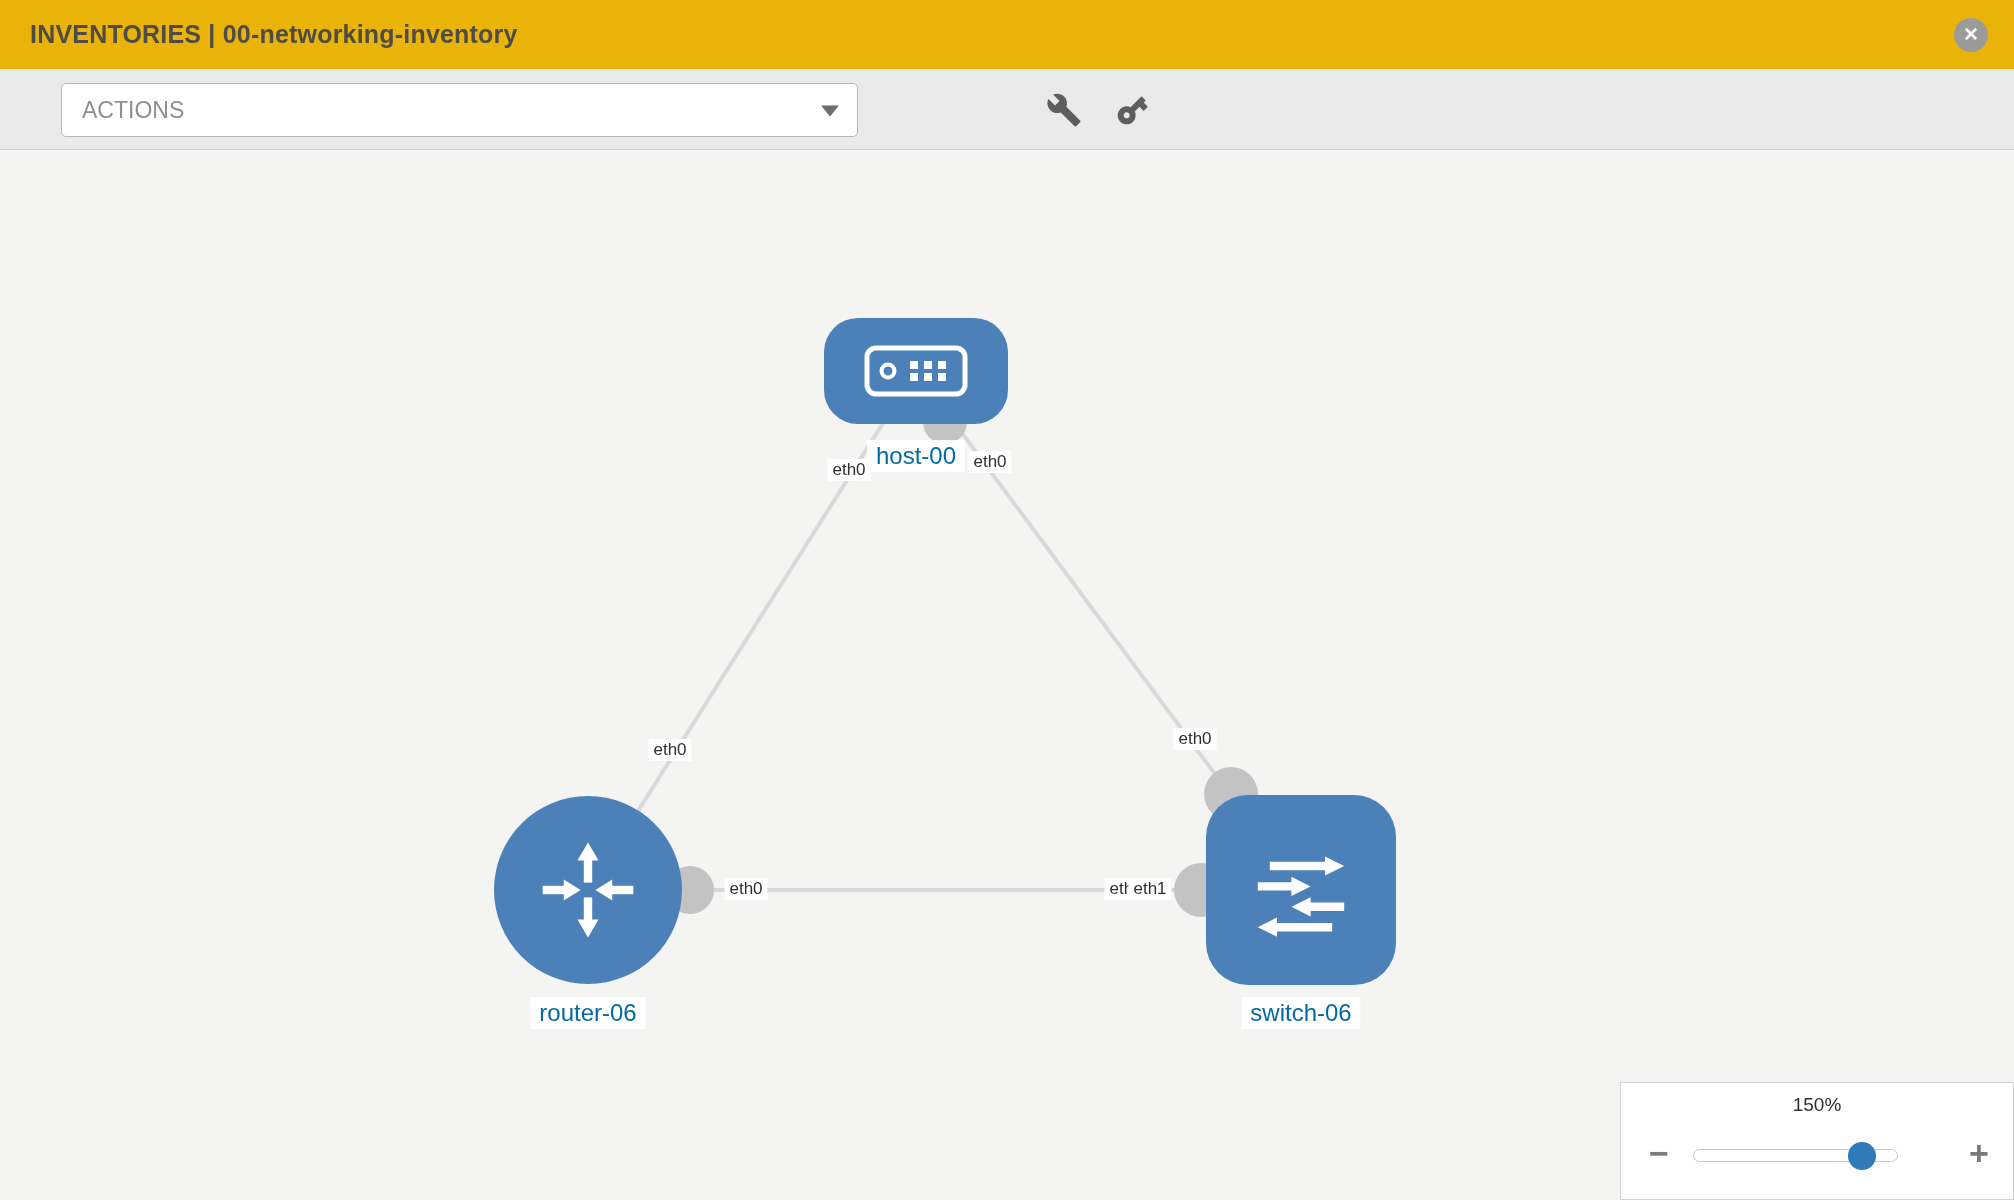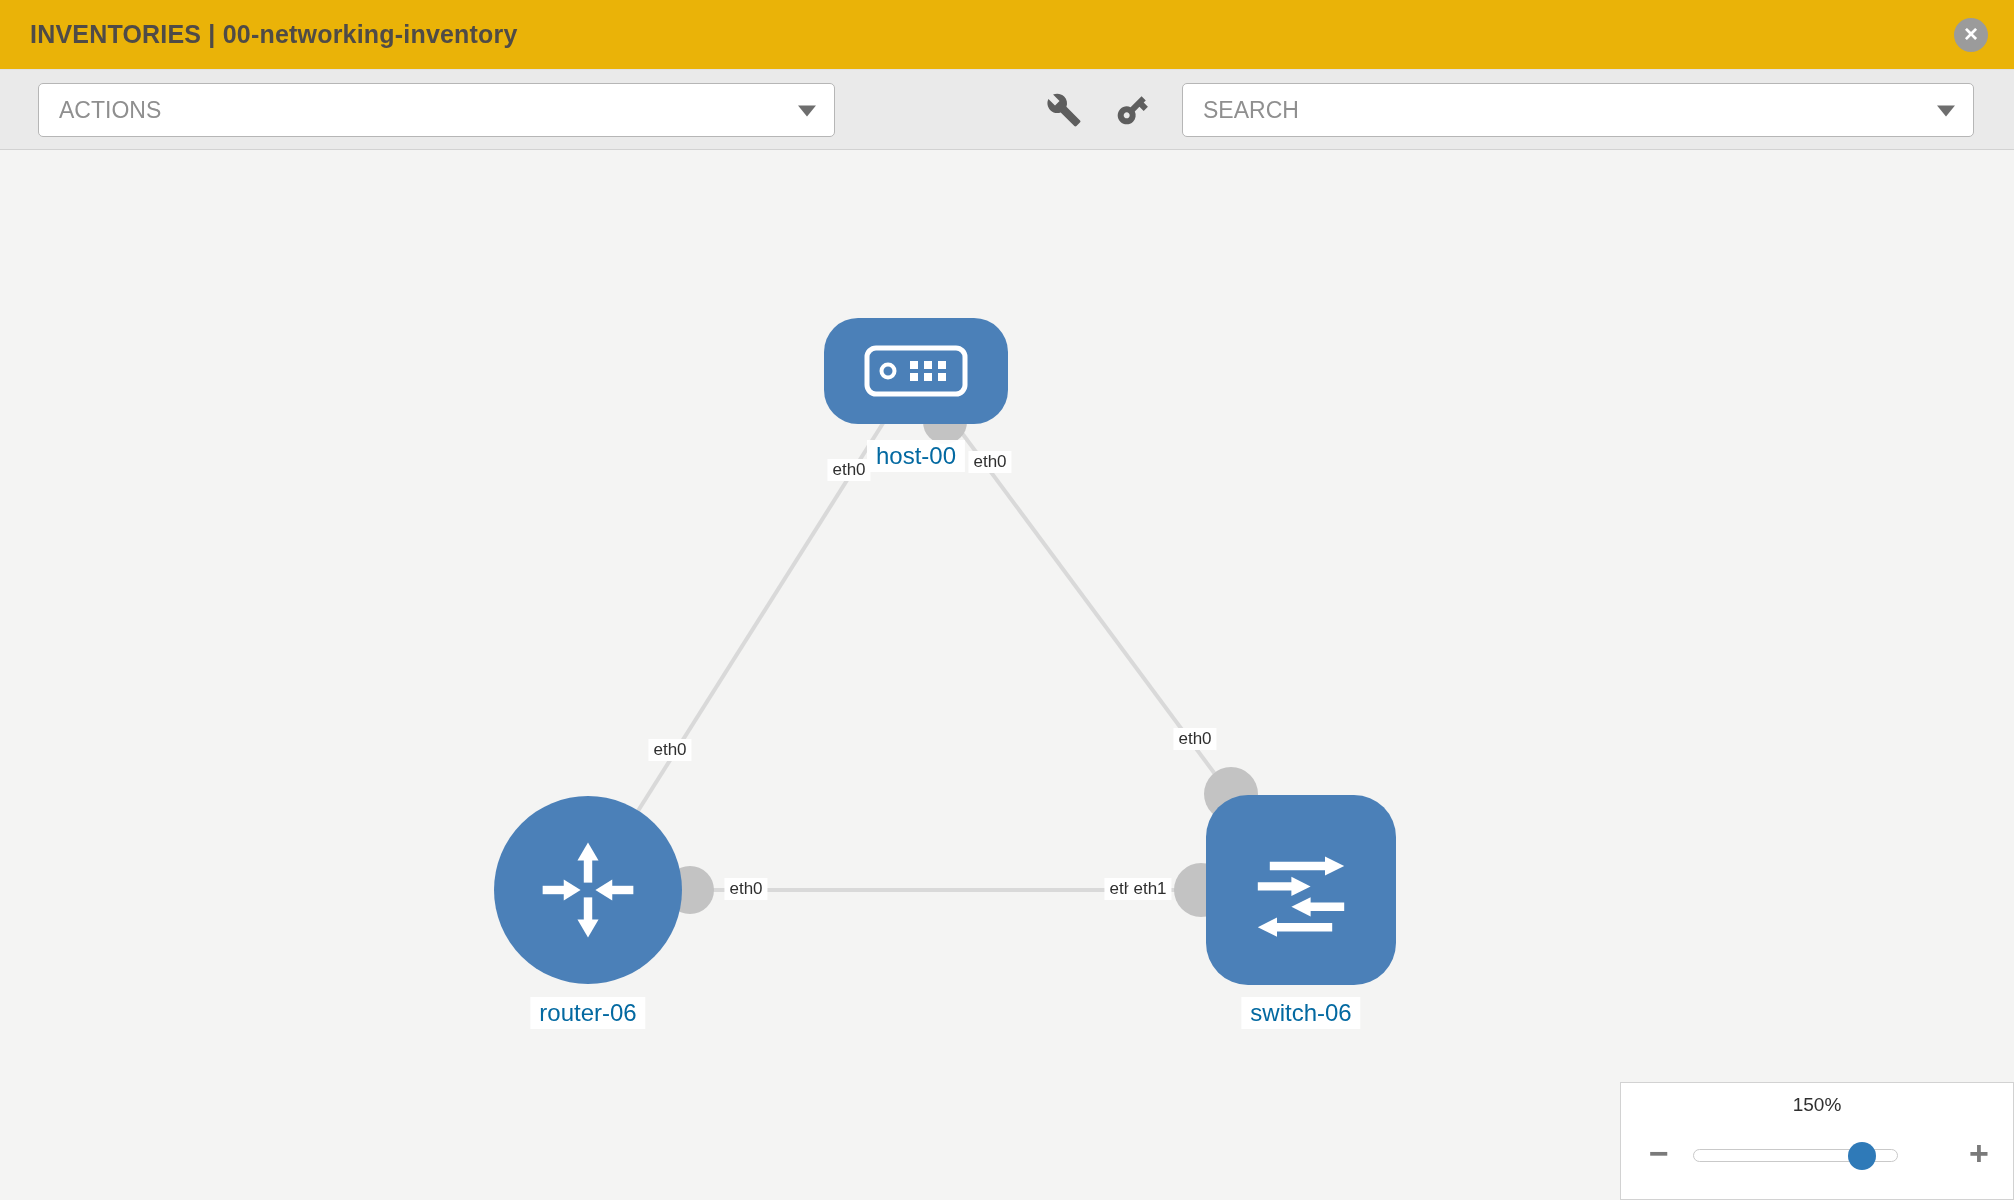--- a/index.html
+++ b/index.html
@@ -27,21 +27,21 @@
     text-align:center;cursor:pointer;user-select:none;
   }
 
   
   .toolbar{
     height:80px;background:#eaeaea;border-bottom:1px solid #d2d2d2;position:relative;
   }
   .select-box{
     position:absolute;top:13px;height:54px;background:#fff;border:1px solid #b6b6b6;
     border-radius:5px;display:flex;align-items:center;font-size:23px;color:#8f8f8f;
-    padding:12px 20px;cursor:pointer;
+    padding:12px 20px;cursor:pointer;margin-left:23px;
   }
   .select-box .chev{
     position:absolute;right:18px;top:50%;transform:translateY(-40%);
     width:0;height:0;border-left:9px solid transparent;border-right:9px solid transparent;
     border-top:11px solid #6e6e6e;
   }
   #actions-box{left:38px;width:797px;}
   #search-box{right:40px;width:792px;}
   .tool-icon{
     position:absolute;top:22px;width:36px;height:36px;cursor:pointer;color:#5e5e5e;
@@ -118,24 +118,20 @@
   </span>
 
   <span class="tool-icon" id="key-btn">
     <svg viewBox="0 0 24 24">
       <g transform="rotate(-45 12 12)">
         <path d="M12.65 10C11.83 7.67 9.61 6 7 6c-3.31 0-6 2.69-6 6s2.69 6 6 6c2.61 0 4.83-1.67 5.65-4H17v4h4v-4h2v-4H12.65zM7 14c-1.1 0-2-.9-2-2s.9-2 2-2 2 .9 2 2-.9 2-2 2z"></path>
       </g>
     </svg>
   </span>
 
-  <div class="select-box" id="search-box">
-    <span>SEARCH</span>
-    <span class="chev"></span>
-  </div>
 </div>
 
 <div class="canvas" id="canvas">
   <svg id="topo-svg">
       <line x1="916" y1="221" x2="588" y2="740" class="link-line"></line>
       <line x1="916" y1="221" x2="1301" y2="740" class="link-line"></line>
       <line x1="588" y1="740" x2="1301" y2="740" class="link-line"></line>
       <circle cx="690" cy="740" r="24" class="iface-dot"></circle>
       <circle cx="1201" cy="740" r="27" class="iface-dot"></circle>
       <circle cx="1231" cy="644" r="27" class="iface-dot"></circle>

